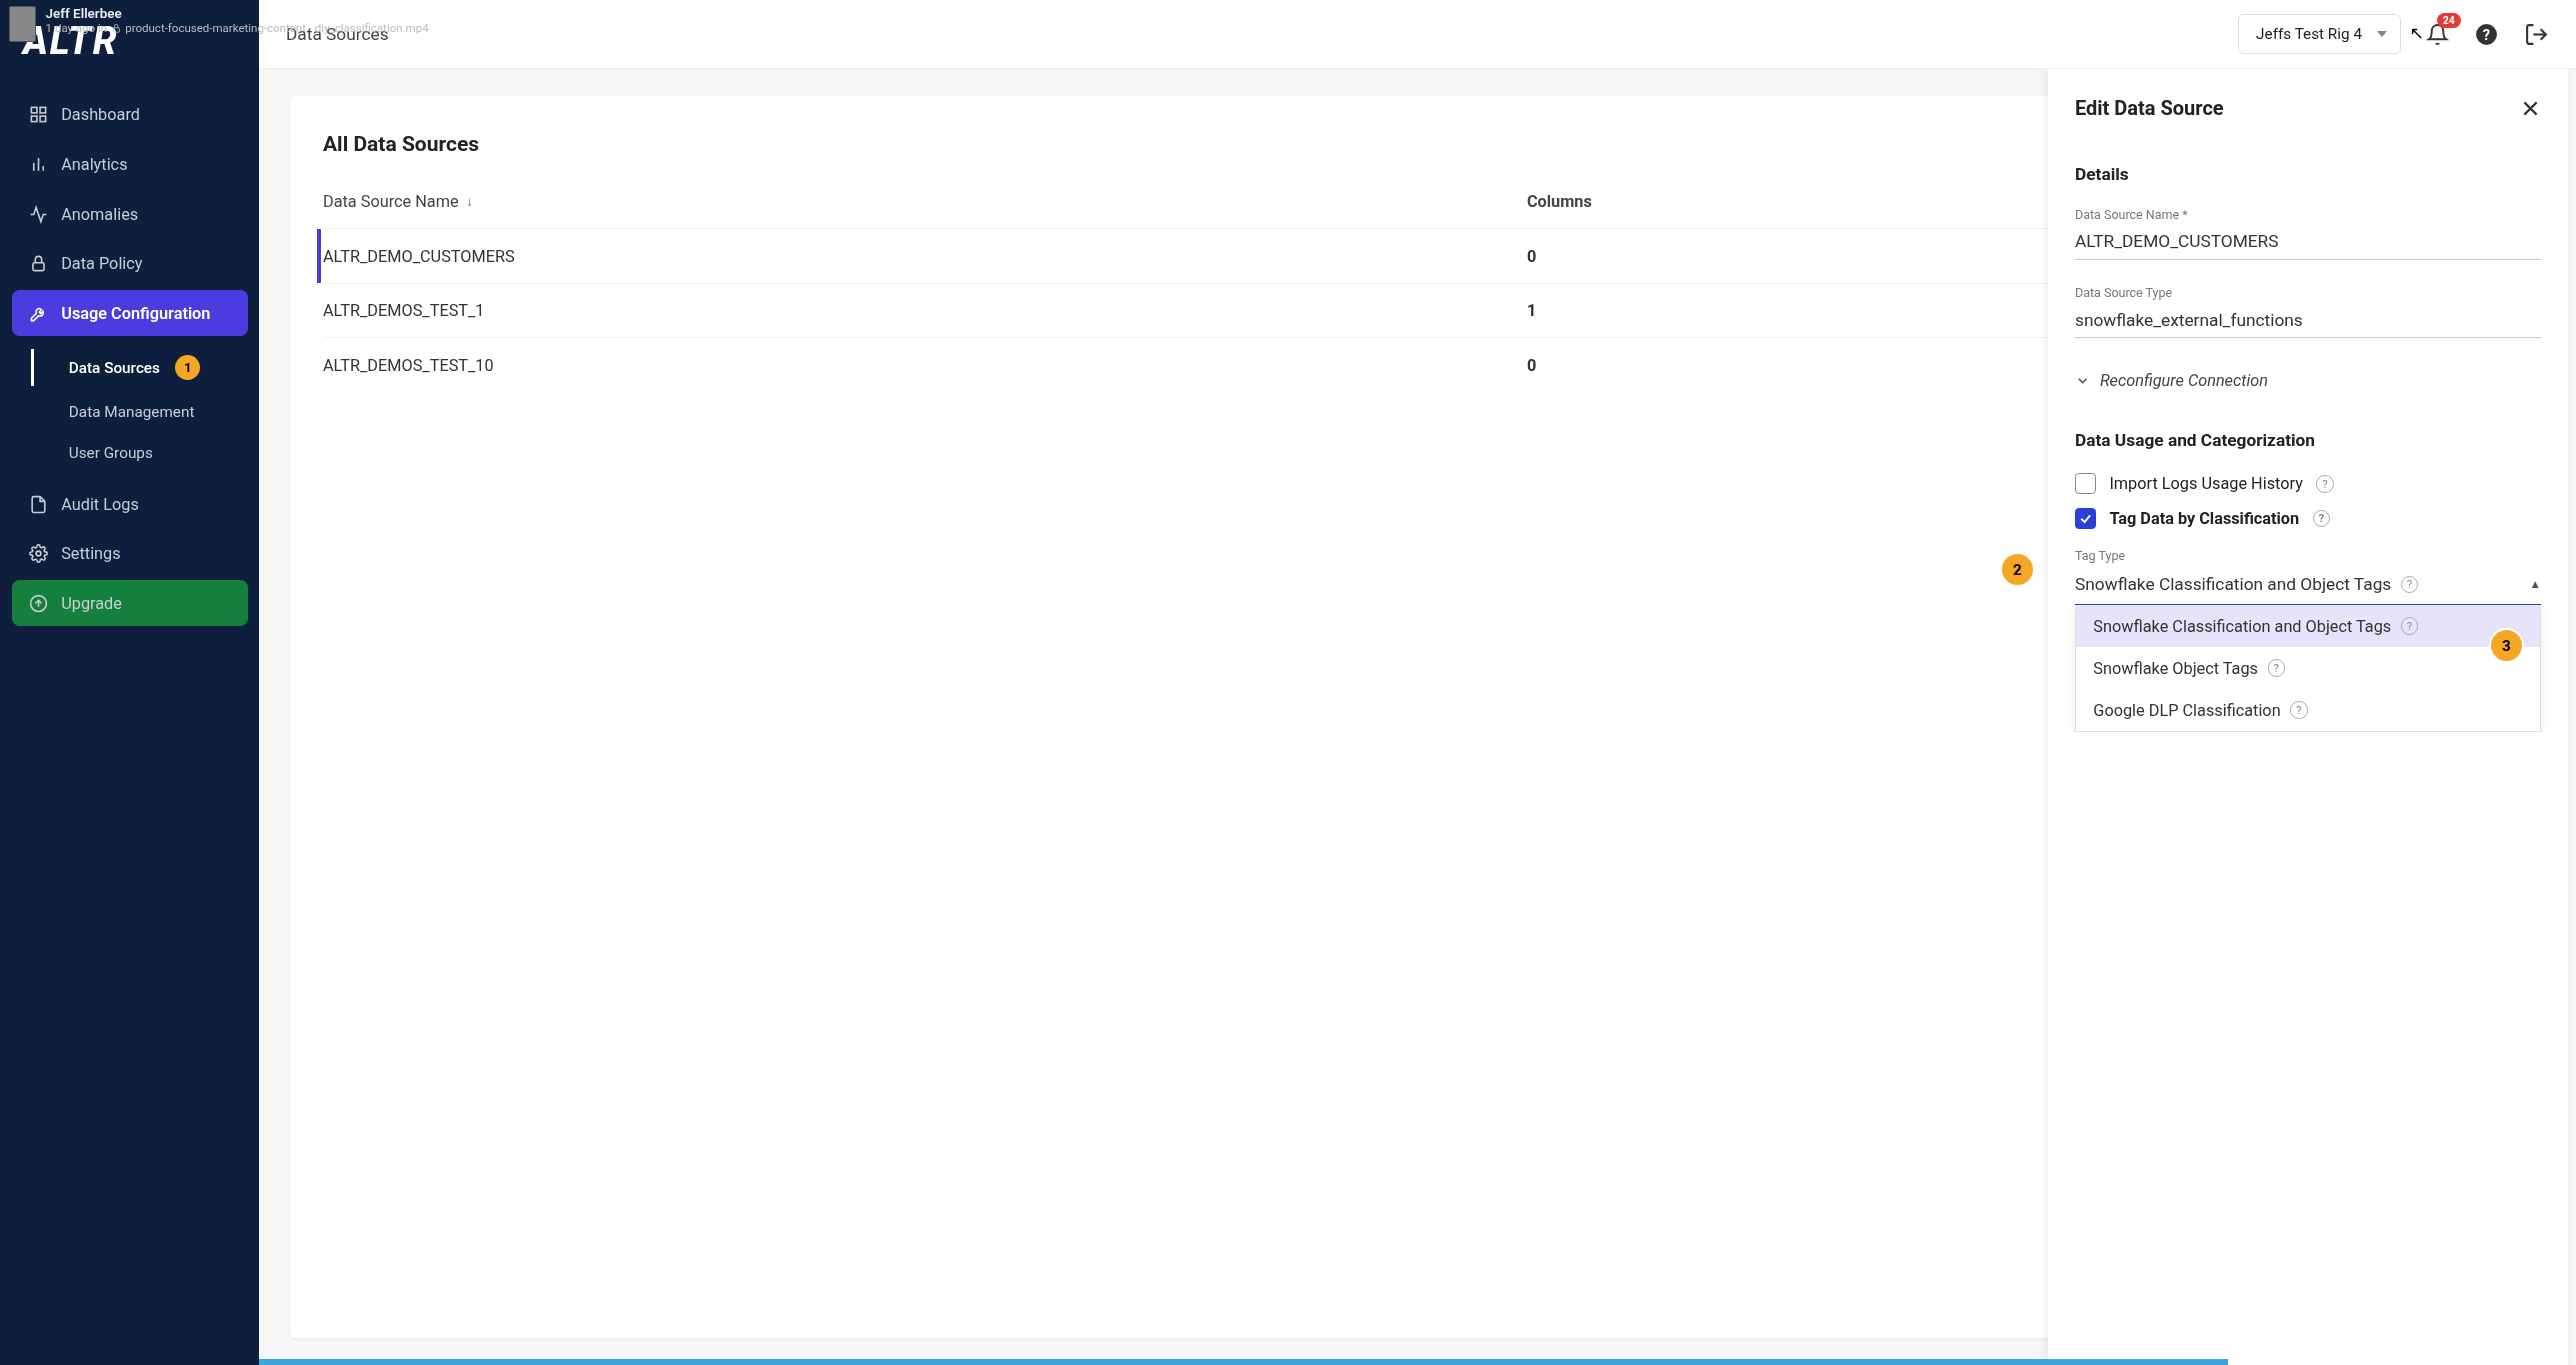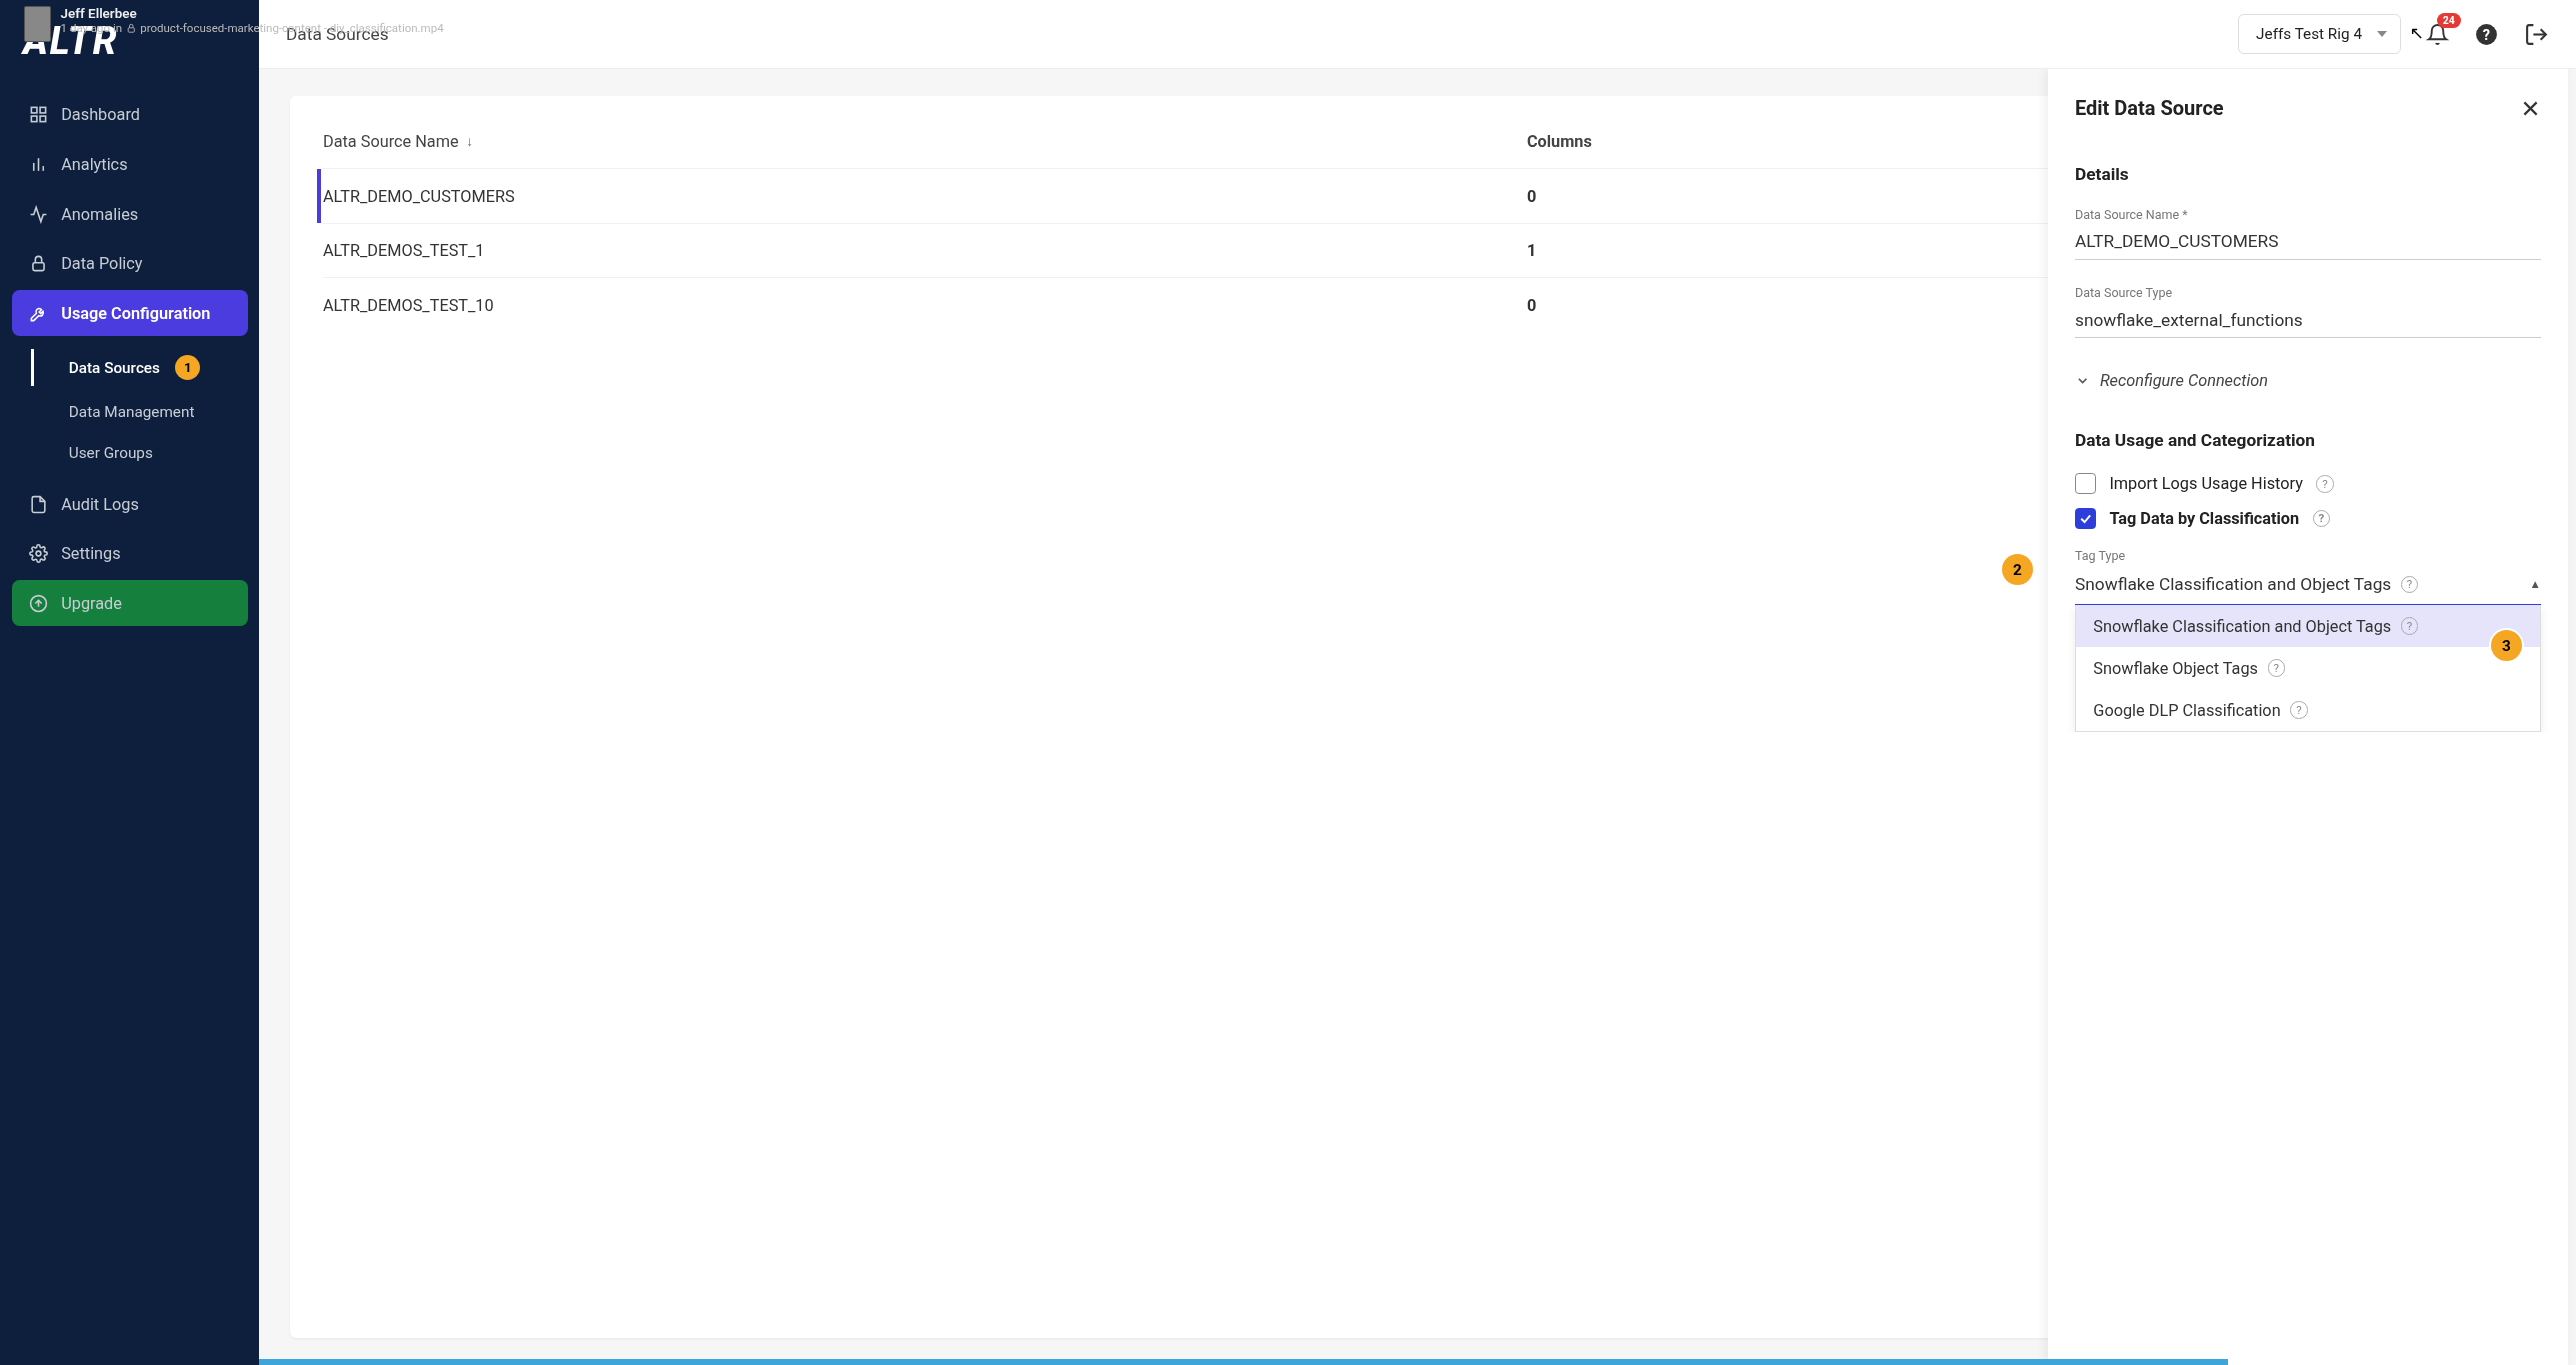--- a/index.html
+++ b/index.html
@@ -15,21 +15,21 @@
 .nav-item.active { background: #4b3ce0; color: #fff; font-weight: 600; }
 .nav-item .icon { width: 19px; height: 19px; display: inline-flex; align-items: center; justify-content: center; flex-shrink: 0; }
 .subnav { display: flex; flex-direction: column; gap: 0; margin: 3.8px 0 3.8px 17.3px; border-left: 2.9px solid transparent; }
 .subnav-item { display: flex; align-items: center; gap: 9.6px; padding: 11.5px 17.3px 11.5px 38px; font-size: 15.3px; cursor: pointer; color: #c8cdd4; position: relative; }
 .subnav-item.active { color: #fff; font-weight: 500; }
 .subnav-item.active::before { content: ""; position: absolute; left: 0; top: 5.8px; bottom: 5.8px; width: 2.9px; background: #fff; }
 .badge-circle { background: #f5a623; color: #000; border-radius: 50%; width: 25px; height: 25px; display: inline-flex; align-items: center; justify-content: center; font-weight: 700; font-size: 13.4px; margin-left: 5.8px; }
 .upgrade-item { background: #15803d; border-radius: 7.7px; }
 
 
-.overlay-user { position: absolute; top: 5.8px; left: 24px; display: flex; align-items: flex-start; gap: 9.6px; z-index: 30; color: #eee; pointer-events: none; }
+.overlay-user { position: absolute; top: 5.8px; left: 9px; display: flex; align-items: flex-start; gap: 9.6px; z-index: 30; color: #eee; pointer-events: none; }
 .overlay-avatar { width: 27px; height: 36px; background: #888; border: 1px solid #555; border-radius: 1.9px; }
 .overlay-text { display: flex; flex-direction: column; }
 .overlay-name { font-size: 13.4px; font-weight: 600; }
 .overlay-meta { font-size: 11.5px; color: #bbb; display: flex; align-items: center; gap: 3.8px; }
 
 
 .main { flex: 1; display: flex; flex-direction: column; background: #f6f6f6; position: relative; height: 100vh; }
 .topbar { height: 69px; background: #fff; display: flex; align-items: center; justify-content: space-between; padding: 0 27px; border-bottom: 1px solid #eee; }
 .breadcrumb { font-size: 17.3px; color: #444; }
 .topbar-right { display: flex; align-items: center; gap: 25px; }
@@ -217,20 +217,21 @@
             <polyline points="16 17 21 12 16 7"></polyline>
             <line x1="21" y1="12" x2="9" y2="12"></line>
           </svg>
       </div>
     </div>
     <span class="cursor-pointer">↖</span>
   </div>
 
   <div class="content">
     <div class="card">
+      <h2>All Data Sources</h2>
       <div class="table-head">
         <div class="col-name">
           <span>Data Source Name</span>
           <span class="sort-arrow">↓</span>
         </div>
         <div class="col-columns">Columns</div>
       </div>
       <div class="table-row selected">
         <div class="col-name">ALTR_DEMO_CUSTOMERS</div>
         <div class="col-columns">0</div>

